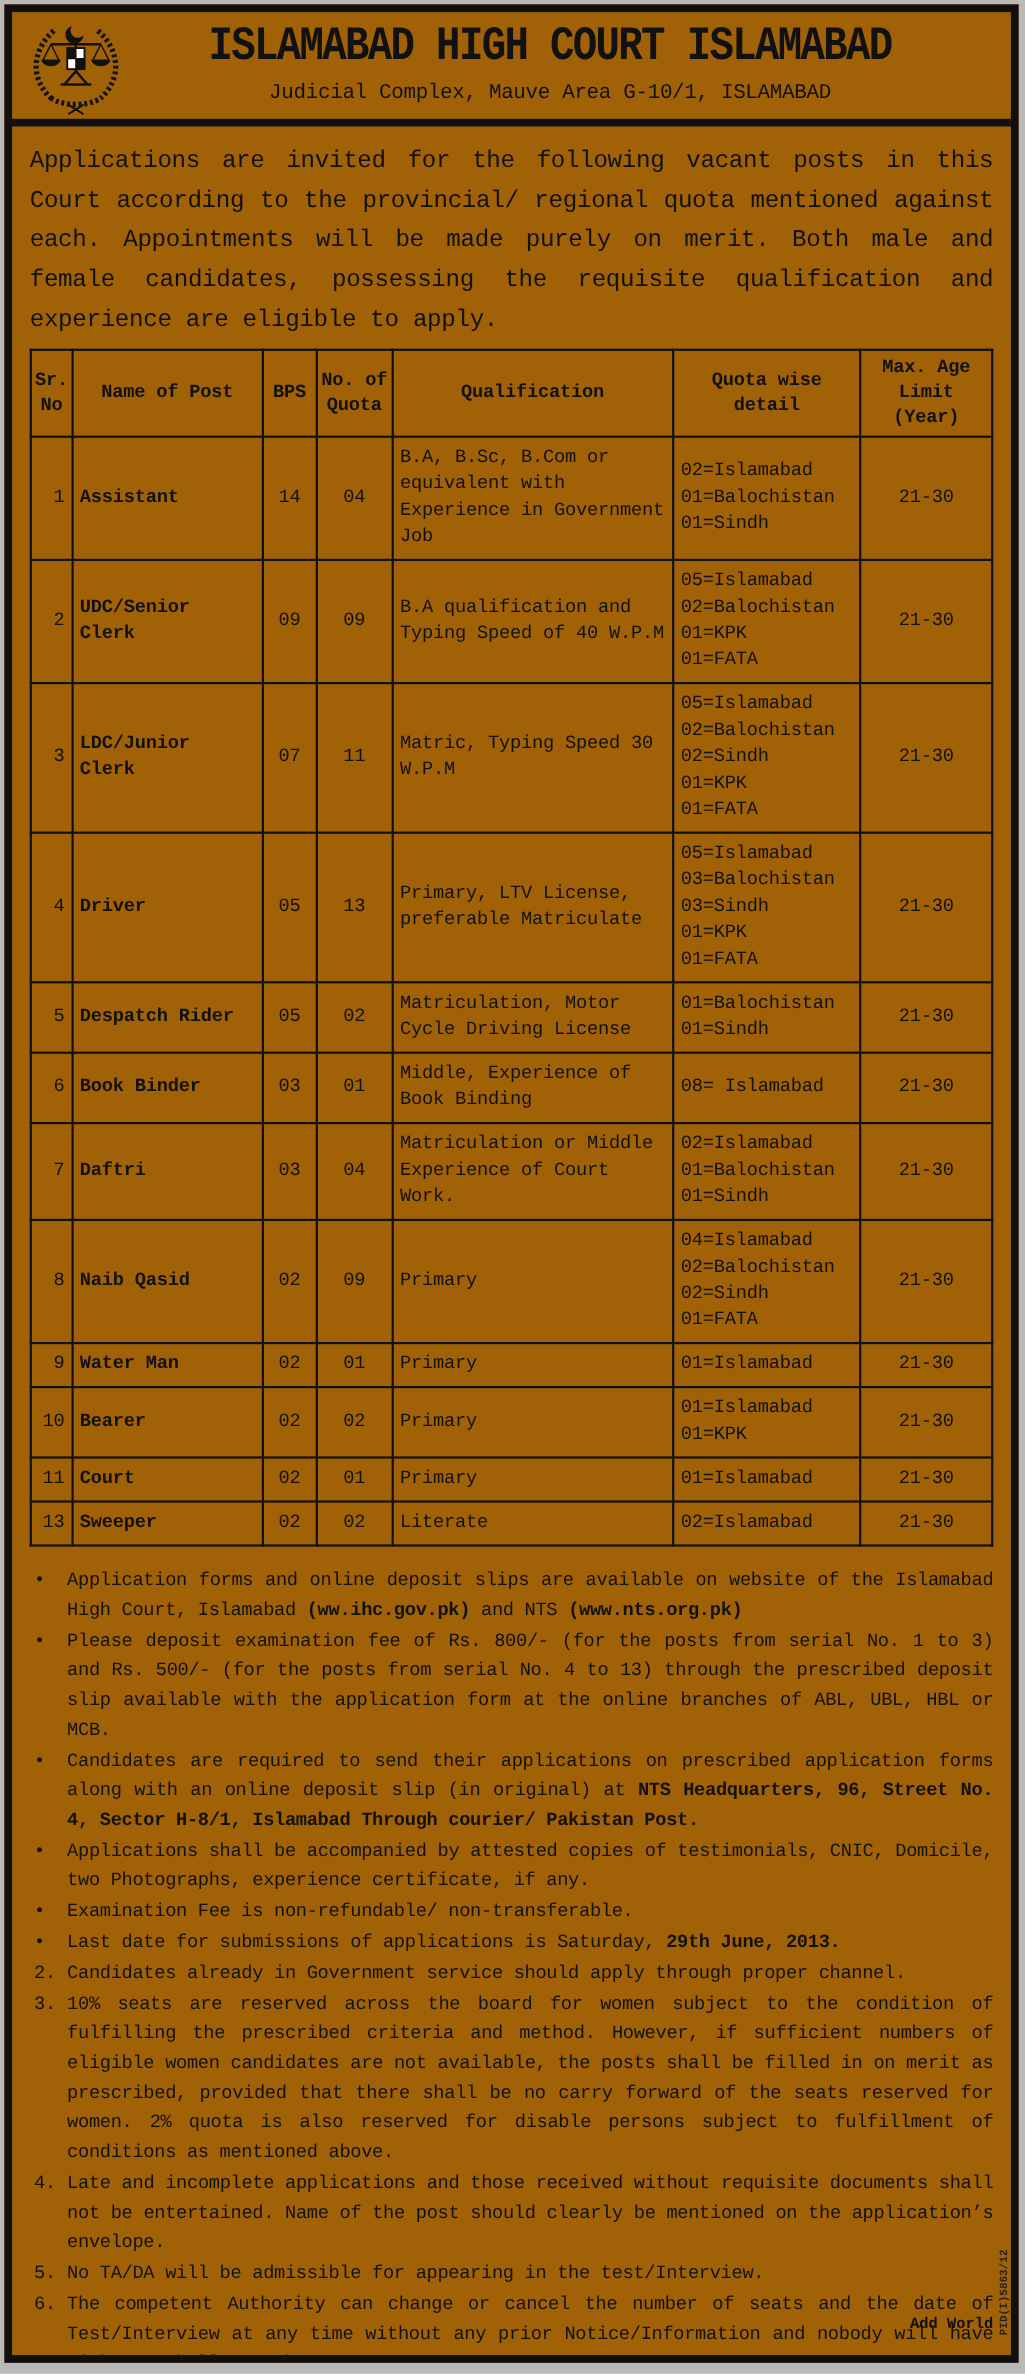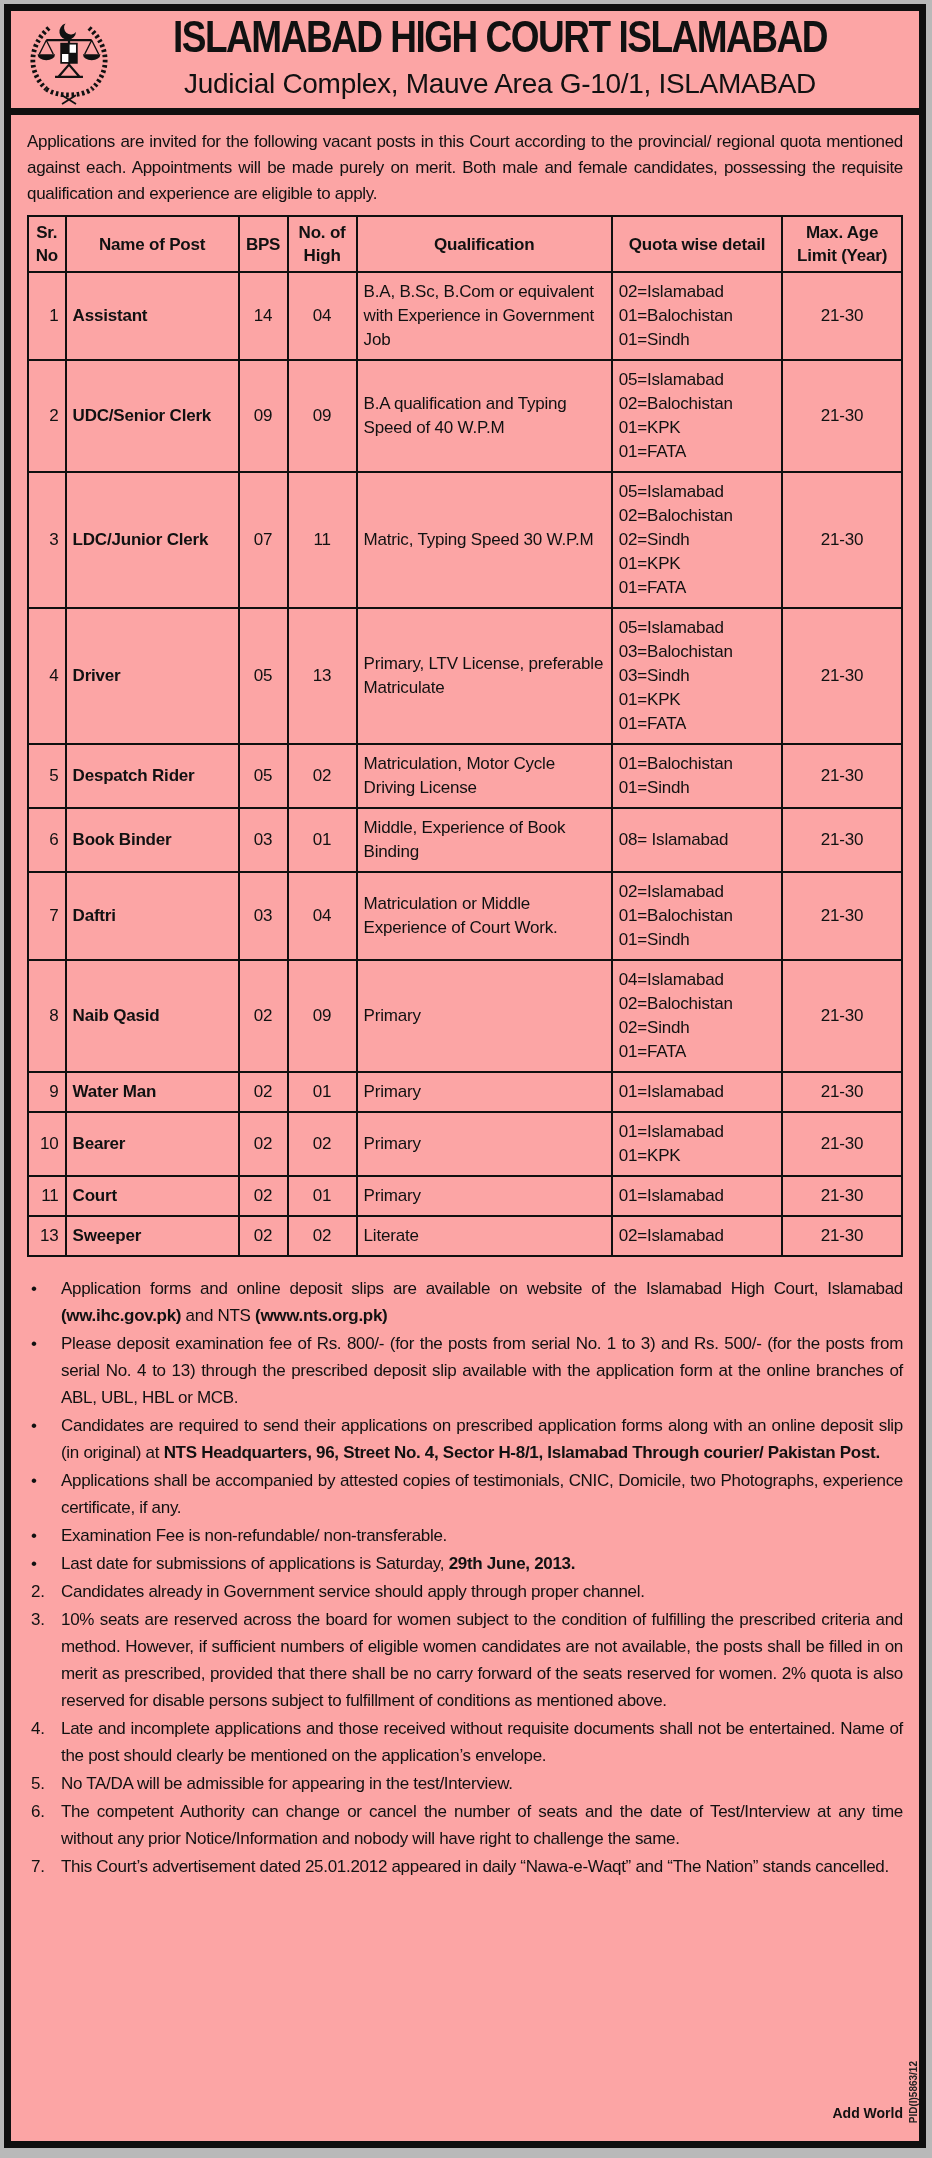--- a/index.html
+++ b/index.html
@@ -1,42 +1,42 @@
 <!DOCTYPE html>
 <html><head>
 <meta charset="utf-8">
 <style>
   html,body{margin:0;padding:0;background:#e6e6e6;font-family:"Liberation Sans",sans-serif;}
   .scan{width:932px;height:2158px;margin:0 auto;background:#b9b9b9;box-sizing:border-box;
         padding:4px 6px 10px 4px;overflow:hidden;}
   .frame{position:relative;box-sizing:border-box;width:100%;height:100%;
-         background:#fca5a5;border:7px solid #101010;overflow:hidden;color:#111;}
+         background:#a16207;border:7px solid #101010;overflow:hidden;color:#111;font-family:Liberation Mono, monospace;}
 
   
   .masthead{position:relative;height:97px;border-bottom:7px solid #101010;
             display:flex;align-items:center;justify-content:center;}
   .emblem{position:absolute;left:14px;top:3px;}
   .masthead-text{text-align:center;padding-left:70px;}
   .court-title{margin:0;font-size:37px;font-weight:bold;letter-spacing:-1.5px;
                line-height:1.05;display:inline-block;transform:scaleY(1.18);transform-origin:center;}
-  .court-sub{font-size:28px;letter-spacing:-0.3px;margin-top:10px;}
+  .court-sub{font-size:19px;letter-spacing:-0.3px;margin-top:10px;}
 
   
   .banner-row{display:flex;align-items:center;margin:16px 18px 8px 18px;gap:10px;height:100px;}
   .stripes{flex:1;display:flex;flex-direction:column;gap:9px;}
   .stripes .bar{height:10px;}
   .stripes.left .bar{background:linear-gradient(90deg,#ffffff 0%,#e8e8e8 18%,#8a8a8a 62%,#101010 100%);}
   .stripes.right .bar{background:linear-gradient(270deg,#ffffff 0%,#e8e8e8 18%,#8a8a8a 62%,#101010 100%);}
   .pill{background:#121212;color:#fff;border-radius:30px;padding:8px 34px 12px 34px;
         font-size:46px;font-weight:bold;letter-spacing:0px;white-space:nowrap;
         box-shadow:0 0 0 3px #ffffff,0 0 0 5px #2a2a2a,7px 7px 0 1px #8a8a8a;
         transform:scaleY(1.05);}
 
   
-  .intro{margin:14px 16px 8px 16px;font-size:17px;line-height:26px;letter-spacing:-0.3px;
+  .intro{margin:14px 16px 8px 16px;font-size:22px;line-height:36px;letter-spacing:-0.3px;
          text-align:justify;}
 
   
   table.posts{border-collapse:collapse;margin:2px 16px 18px 16px;width:calc(100% - 32px);
               font-size:17px;letter-spacing:-0.2px;}
   table.posts th,table.posts td{border:2px solid #101010;vertical-align:middle;
               padding:7px 6px;line-height:24px;}
   table.posts th{font-weight:bold;text-align:center;white-space:pre-line;line-height:23px;padding:4px 2px;}
   td.c-sr{text-align:right;padding-right:5px;}
   td.c-post{font-weight:bold;}
@@ -105,21 +105,21 @@
           <col class="col-quota">
           <col class="col-age">
       </colgroup>
       <thead>
           <tr id="posts-head">
             <th>Sr.
 No</th>
             <th>Name of Post</th>
             <th>BPS</th>
             <th>No. of
-High</th>
+Quota</th>
             <th>Qualification</th>
             <th>Quota wise detail</th>
             <th>Max. Age
 Limit (Year)</th>
           </tr>
         </thead>
       <tbody id="posts-body">
           <tr>
             <td class="c-sr">1</td>
             <td class="c-post">Assistant</td>

